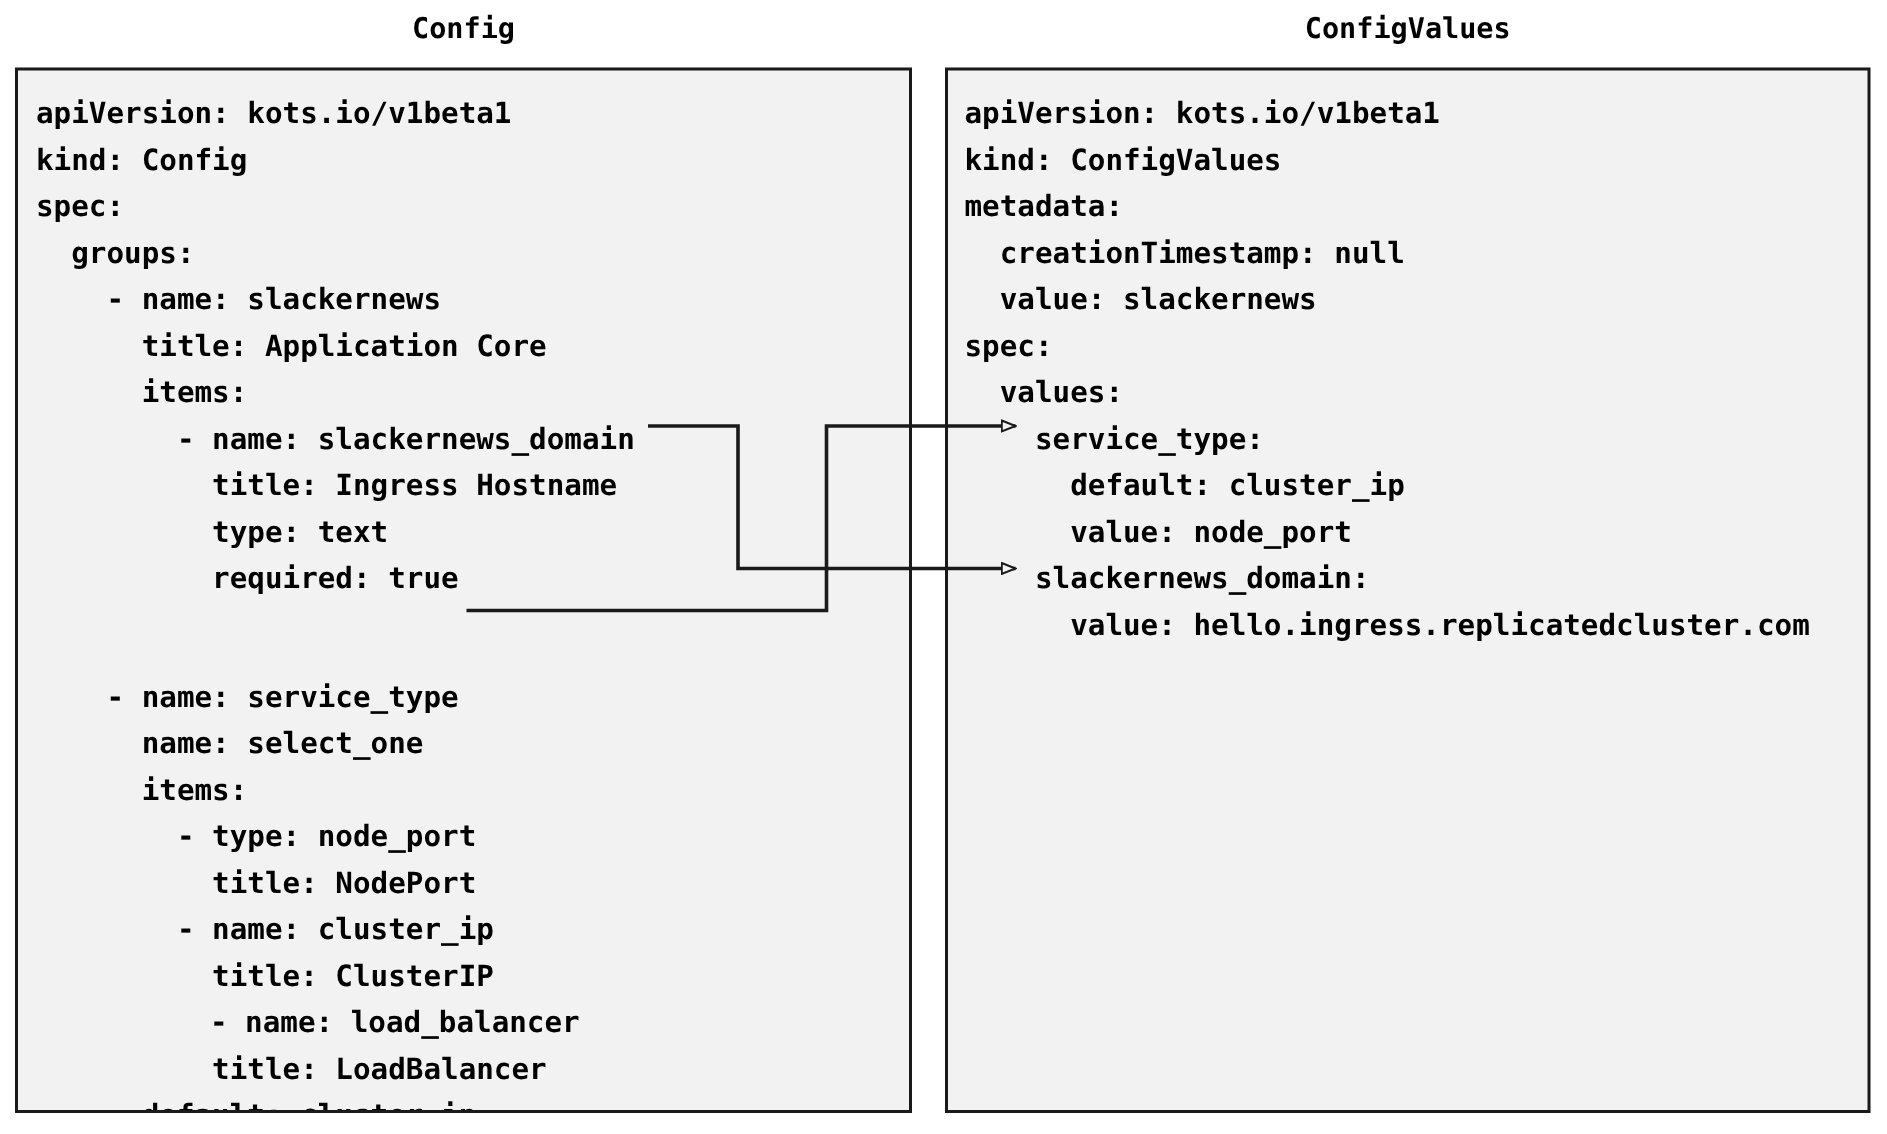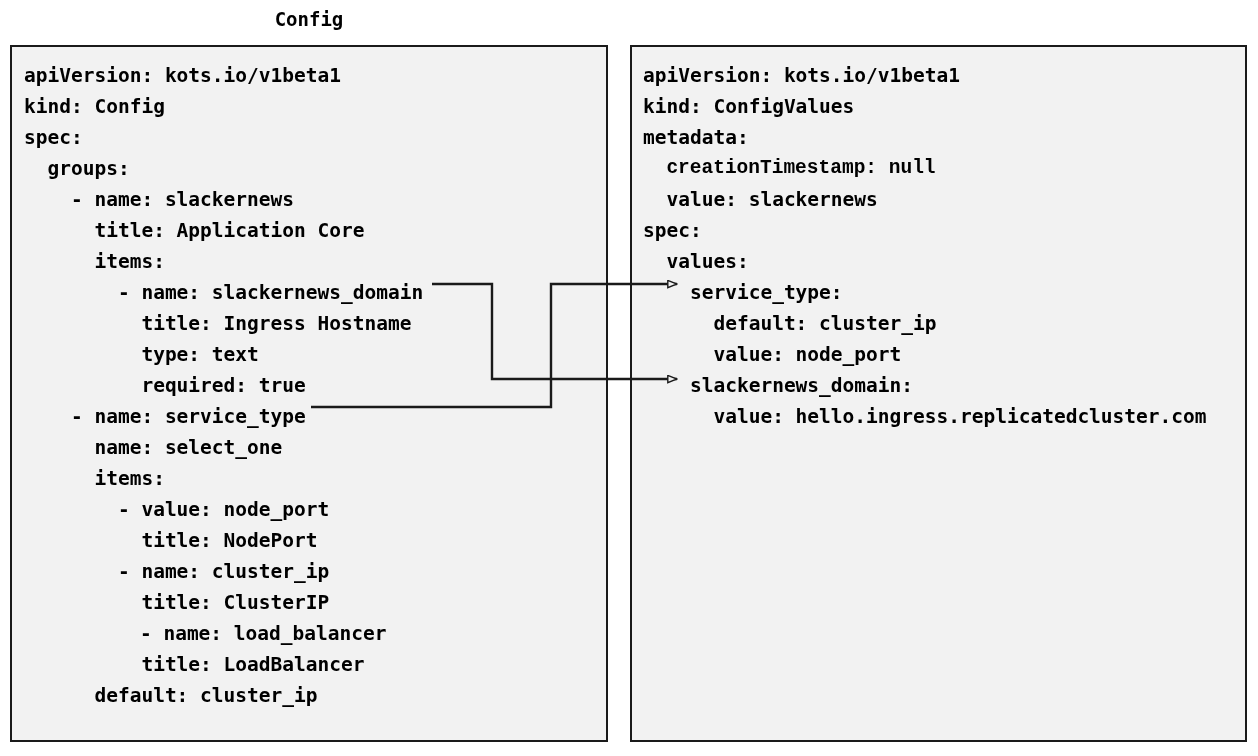--- a/index.html
+++ b/index.html
@@ -88,53 +88,54 @@
     pointer-events: none;
   }
 </style>
 </head>
 <body style="background: rgb(255, 255, 255);">
 
 <div id="stage">
 
   <div class="panel-title" id="title-config" style="color: rgb(0, 0, 0);">Config</div>
 
+  <div class="panel-title" id="title-values" style="color: rgb(0, 0, 0);">ConfigValues</div>
 
   <div class="panel" id="panel-config" style="background: rgb(242, 242, 242); border-color: rgb(26, 26, 26);">
     <div class="yaml-body" id="left-lines">
         <div class="yaml-line" style="color: rgb(0, 0, 0);">apiVersion: kots.io/v1beta1</div>
         <div class="yaml-line" style="color: rgb(0, 0, 0);">kind: Config</div>
         <div class="yaml-line" style="color: rgb(0, 0, 0);">spec:</div>
         <div class="yaml-line" style="color: rgb(0, 0, 0);">  groups:</div>
         <div class="yaml-line" style="color: rgb(0, 0, 0);">    - name: slackernews</div>
         <div class="yaml-line" style="color: rgb(0, 0, 0);">      title: Application Core</div>
         <div class="yaml-line" style="color: rgb(0, 0, 0);">      items:</div>
         <div class="yaml-line" style="color: rgb(0, 0, 0);">        - name: slackernews_domain</div>
         <div class="yaml-line" style="color: rgb(0, 0, 0);">          title: Ingress Hostname</div>
         <div class="yaml-line" style="color: rgb(0, 0, 0);">          type: text</div>
         <div class="yaml-line" style="color: rgb(0, 0, 0);">          required: true</div>
-        <div class="yaml-line" style="color: rgb(0, 0, 0);">    - name: service_type</div>
+        <div class="yaml-line" style="color: rgb(0, 0, 0); margin-top: 48px;">    - name: service_type</div>
         <div class="yaml-line" style="color: rgb(0, 0, 0);">      name: select_one</div>
         <div class="yaml-line" style="color: rgb(0, 0, 0);">      items:</div>
-        <div class="yaml-line" style="color: rgb(0, 0, 0);">        - value: node_port</div>
+        <div class="yaml-line" style="color: rgb(0, 0, 0);">        - type: node_port</div>
         <div class="yaml-line" style="color: rgb(0, 0, 0);">          title: NodePort</div>
         <div class="yaml-line" style="color: rgb(0, 0, 0);">        - name: cluster_ip</div>
         <div class="yaml-line" style="color: rgb(0, 0, 0);">          title: ClusterIP</div>
         <div class="yaml-line" style="color: rgb(0, 0, 0); margin-left: 22px;">        - name: load_balancer</div>
         <div class="yaml-line" style="color: rgb(0, 0, 0);">          title: LoadBalancer</div>
         <div class="yaml-line" style="color: rgb(0, 0, 0);">      default: cluster_ip</div>
       </div>
   </div>
 
   <div class="panel" id="panel-values" style="background: rgb(242, 242, 242); border-color: rgb(26, 26, 26);">
     <div class="yaml-body" id="right-lines">
         <div class="yaml-line" style="color: rgb(0, 0, 0);">apiVersion: kots.io/v1beta1</div>
         <div class="yaml-line" style="color: rgb(0, 0, 0);">kind: ConfigValues</div>
         <div class="yaml-line" style="color: rgb(0, 0, 0);">metadata:</div>
-        <div class="yaml-line" style="color: rgb(0, 0, 0); font-family: Liberation Mono, monospace;">  creationTimestamp: null</div>
+        <div class="yaml-line" style="color: rgb(0, 0, 0);">  creationTimestamp: null</div>
         <div class="yaml-line" style="color: rgb(0, 0, 0);">  value: slackernews</div>
         <div class="yaml-line" style="color: rgb(0, 0, 0);">spec:</div>
         <div class="yaml-line" style="color: rgb(0, 0, 0);">  values:</div>
         <div class="yaml-line" style="color: rgb(0, 0, 0);">    service_type:</div>
         <div class="yaml-line" style="color: rgb(0, 0, 0);">      default: cluster_ip</div>
         <div class="yaml-line" style="color: rgb(0, 0, 0);">      value: node_port</div>
         <div class="yaml-line" style="color: rgb(0, 0, 0);">    slackernews_domain:</div>
         <div class="yaml-line" style="color: rgb(0, 0, 0);">      value: hello.ingress.replicatedcluster.com</div>
       </div>
   </div>

